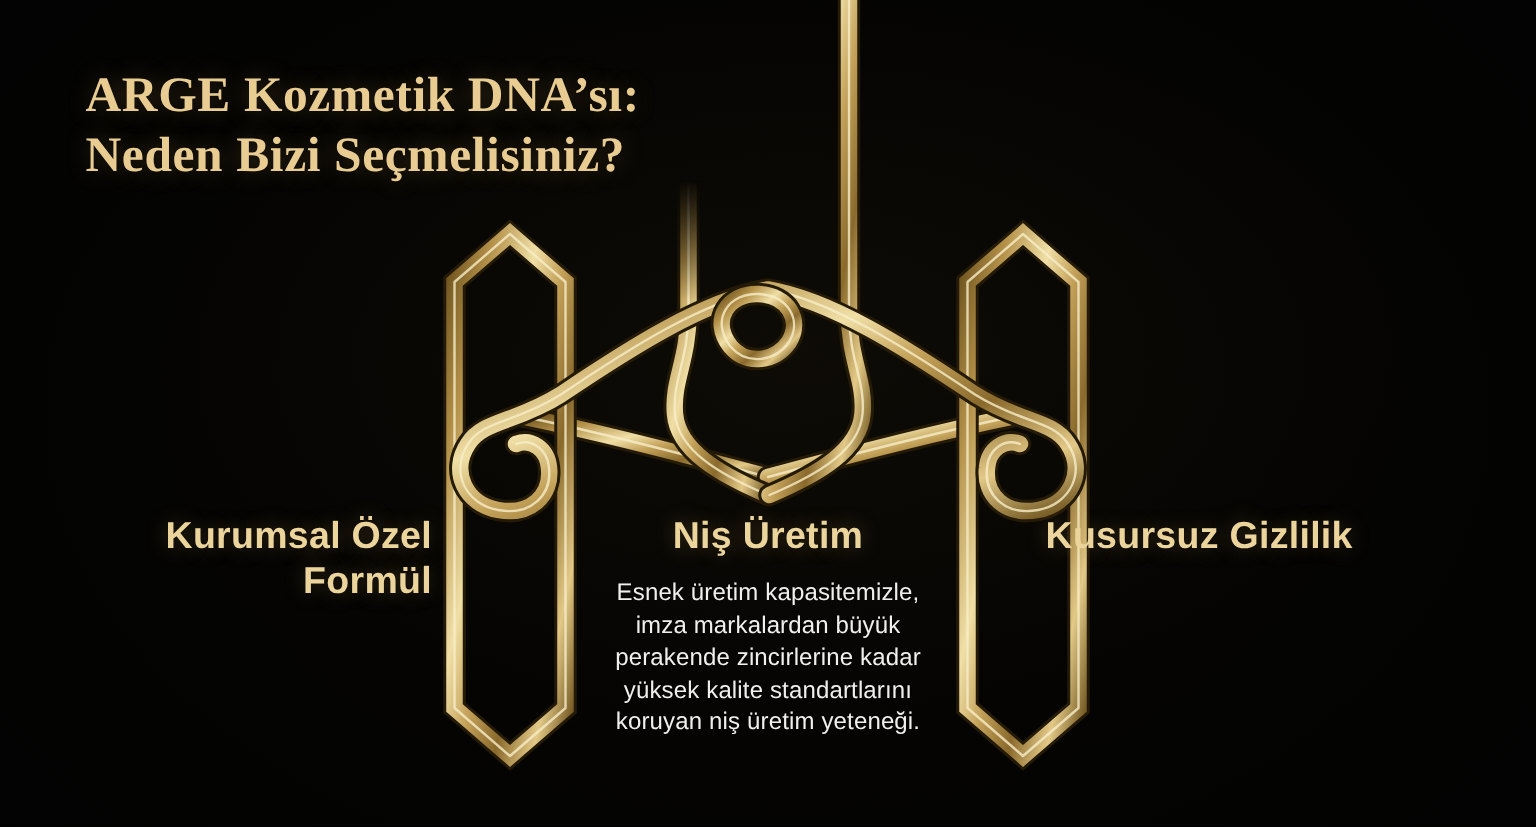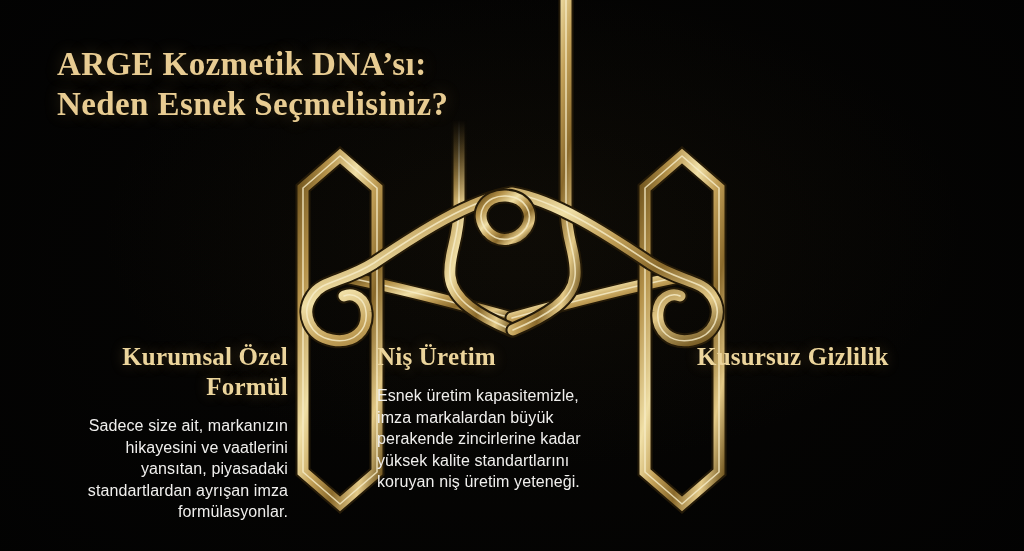--- a/index.html
+++ b/index.html
@@ -26,39 +26,39 @@
     line-height: 40px;
     letter-spacing: 0.4px;
     color: var(--title-gold, #e8cc92);
     white-space: pre-line;
     text-shadow: 0 0 16px rgba(205,170,95,0.28);
   }
 
   .col { position: absolute; top: 342px; }
   .col h2 {
     margin: 0 0 13px 0;
-    font-family: Liberation Serif, serif;
+    font-family: Liberation Sans, sans-serif;
     font-weight: 700;
     font-size: 25px;
     line-height: 30px;
     letter-spacing: 0.2px;
     color: var(--heading-gold, #ecd59c);
     text-shadow: 0 0 14px rgba(205,170,95,0.30);
   }
   .col p {
     margin: 0;
     font-size: 16px;
     line-height: 21.5px;
     letter-spacing: 0.1px;
     font-weight: 400;
     color: var(--body-text, #f0efed);
     white-space: pre-line;
   }
   .col-1 { left: 40px;  width: 248px; text-align: right; }
-  .col-2 { left: 377px; width: 270px; text-align: left; }
+  .col-2 { left: 377px; width: 270px; text-align: center; }
   .col-3 { left: 697px; width: 252px; text-align: left; }
 
   
   .s-back { fill: none; stroke: #241a08; stroke-width: 15;  stroke-linecap: round; stroke-linejoin: round; }
   .s-mid  { fill: none; stroke: url(#goldGrad); stroke-width: 11; stroke-linecap: round; stroke-linejoin: round; }
   .s-hi   { fill: none; stroke: #f8eec9; stroke-width: 1.6; opacity: 0.8; stroke-linecap: round; stroke-linejoin: round; }
   .hex .s-back { stroke-linejoin: miter; }
   .hex .s-mid  { stroke-linejoin: miter; }
 </style>
 </head>
@@ -142,29 +142,24 @@
     </g>
 
     <g>
       <use href="#p-ring" class="s-back"></use>
         <use href="#p-ring" class="s-mid"></use>
         <use href="#p-ring" class="s-hi"></use>
     </g>
   </svg>
 
   <h1 class="title">ARGE Kozmetik DNA’sı:
-Neden Esnek Seçmelisiniz?</h1>
+Neden Bizi Seçmelisiniz?</h1>
 
   <div class="col col-1">
     <h2>Kurumsal Özel Formül</h2>
-    <p>Sadece size ait, markanızın
-hikayesini ve vaatlerini
-yansıtan, piyasadaki
-standartlardan ayrışan imza
-formülasyonlar.</p>
   </div>
 
   <div class="col col-2">
     <h2>Niş Üretim</h2>
     <p>Esnek üretim kapasitemizle,
 imza markalardan büyük
 perakende zincirlerine kadar
 yüksek kalite standartlarını
 koruyan niş üretim yeteneği.</p>
   </div>

